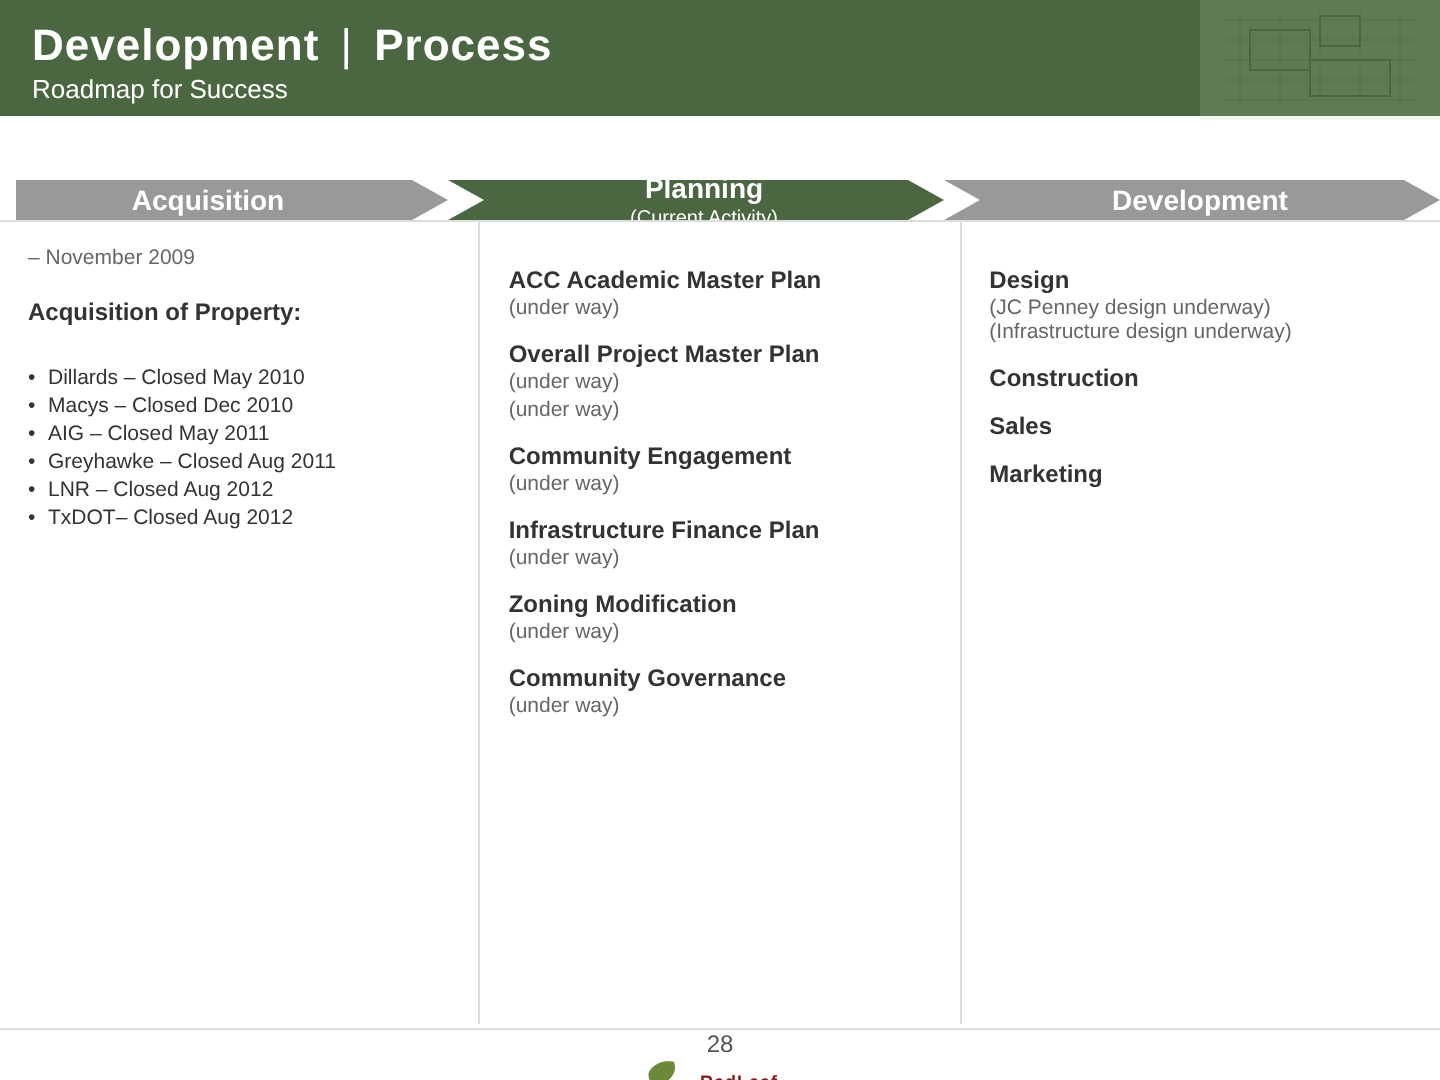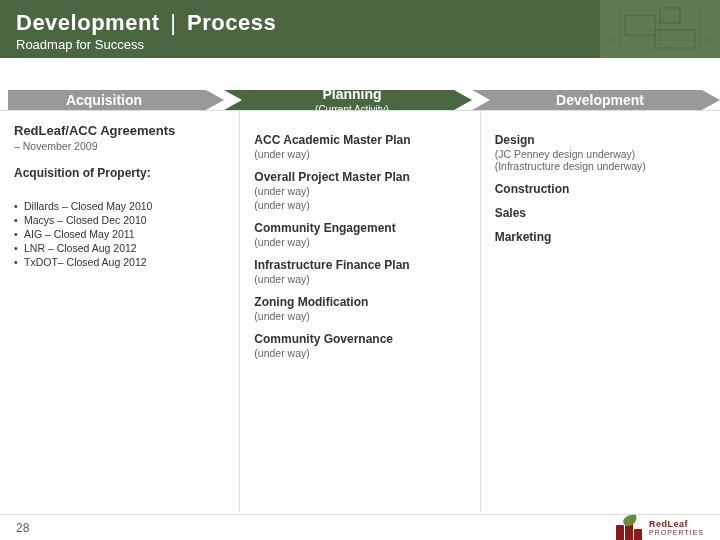--- a/index.html
+++ b/index.html
@@ -166,20 +166,21 @@
       position: absolute;
       bottom: 0;
       left: 0;
       width: 720px;
       height: 26px;
       display: flex;
       align-items: center;
       justify-content: space-between;
       padding: 0 16px;
       border-top: 1px solid #ddd;
+      flex-direction: column;
     }
     .footer-page {
       font-size: 12px;
       color: #555;
     }
 
     
     .redleaf-logo {
       display: flex;
       align-items: center;
@@ -230,27 +231,27 @@
     <span class="sub">(Current Activity)</span>
   </div>
   <div class="process-step step-development">
     <span>Development</span>
   </div>
 </div>
 
 <div class="content">
 
   <div class="col">
-    <div class="col-title">RedLeaf/ACC Agreements</div>
     <div class="col-subtitle">– November 2009</div>
     <div class="acq-section-title">Acquisition of Property:</div>
     <ul class="acq-list">
       <li>Dillards – Closed May 2010</li>
       <li>Macys – Closed Dec 2010</li>
       <li>AIG – Closed May 2011</li>
+      <li>Greyhawke – Closed Aug 2011</li>
       <li>LNR – Closed Aug 2012</li>
       <li>TxDOT– Closed Aug 2012</li>
     </ul>
   </div>
 
   <div class="col">
     <div class="item-title">ACC Academic Master Plan</div>
     <div class="item-subtitle">(under way)</div>
 
     <div class="item-title">Overall Project Master Plan</div>

